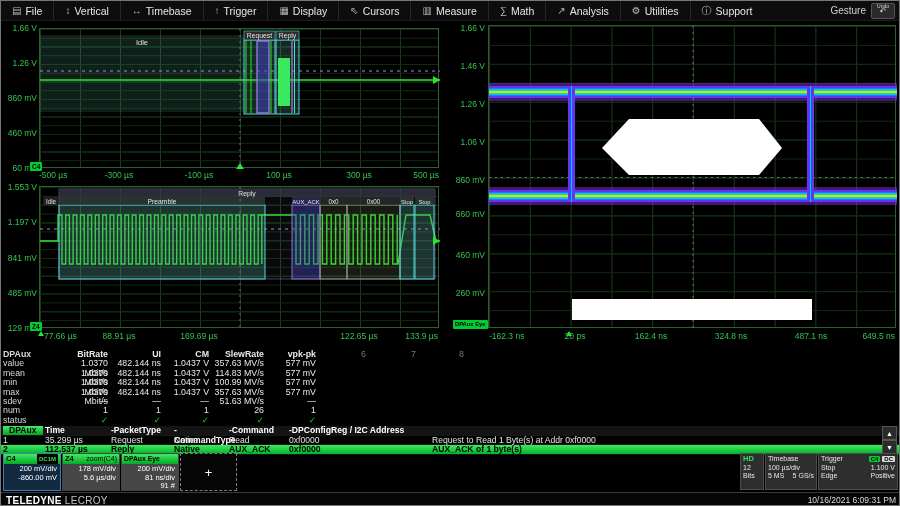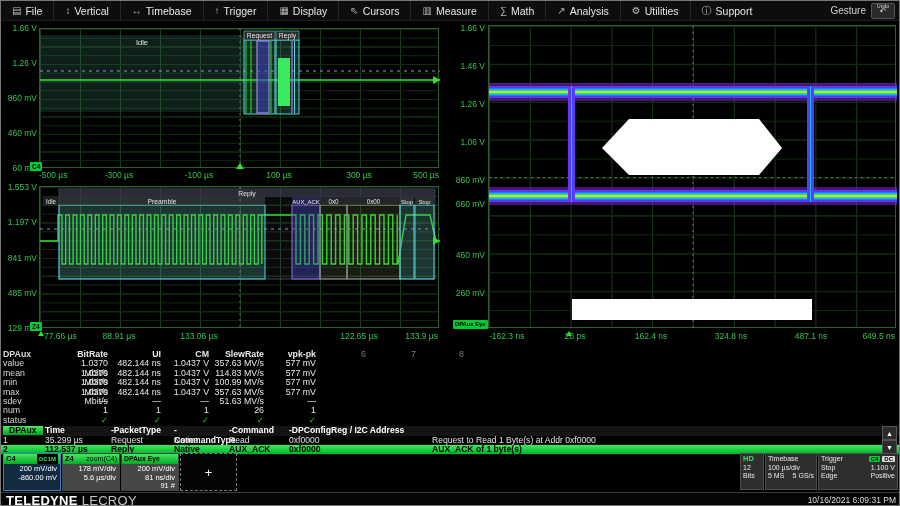--- a/index.html
+++ b/index.html
@@ -81,21 +81,21 @@
   #hd-box{left:739px;width:24px;text-align:left;}
   #hd-box .hdlogo{color:#2ee24e;font-weight:bold;font-size:7.5px;}
   #tb-box{left:764px;width:52px;}
   #trig-box{left:817px;width:80px;}
   .ib-row{display:flex;justify-content:space-between;}
   .chipC4{background:#00cc33;color:#000;font-weight:bold;font-size:6px;padding:0 2px;border-radius:1px;}
   .chipDC{background:#d9d9d9;color:#000;font-weight:bold;font-size:6px;padding:0 2px;border-radius:1px;}
   
   #footer{position:absolute;left:0;top:491px;width:900px;height:15px;background:#060606;
     border-top:1px solid #3a3a3a;display:flex;justify-content:space-between;align-items:center;padding:0 5px;}
-  #brand{color:#fff;font-size:13px;letter-spacing:.3px;}
+  #brand{color:#fff;font-size:10px;letter-spacing:.3px;}
   #brand b{font-weight:bold;} #brand span{color:#c2c2c2;}
   #clock{color:#ddd;font-size:8.5px;}
   
   #watermark{position:absolute;left:566px;top:449px;display:flex;align-items:center;gap:7px;z-index:9;}
   #watermark .wtxt{color:#fff;font-size:23px;font-weight:bold;text-shadow:0 0 2px rgba(0,0,0,.8);white-space:nowrap;}
   .tri-up{position:absolute;width:0;height:0;border-left:3px solid transparent;
     border-right:3px solid transparent;border-bottom:5px solid #2ce62c;}
 </style>
 </head>
 <body>
@@ -264,31 +264,31 @@
         <text class="svgtext" x="384.5" y="16.5" font-size="5.9" text-anchor="middle">Stop</text>
       </g>
 
       <line x1="200" y1="0" x2="200" y2="142" stroke="#6f6f6f" stroke-width="1" stroke-dasharray="2 4"></line>
       <polygon points="393,50 393,58 400,54" fill="#2ce62c"></polygon>
     </svg>
   </div>
   <div class="tri-up" style="left:37px;top:330px"></div>
   <div class="xlab la" style="left:43px;top:330px">77.66 µs</div>
   <div class="xlab" style="left:118px;top:330px">88.91 µs</div>
-  <div class="xlab" style="left:198px;top:330px">133.06 µs</div>
+  <div class="xlab" style="left:198px;top:330px">169.69 µs</div>
   <div class="xlab" style="left:278px;top:330px"></div>
   <div class="xlab" style="left:358px;top:330px">122.65 µs</div>
   <div class="xlab ra" style="left:437px;top:330px">133.9 µs</div>
 
   <div class="ylab3" style="top:22px">1.66 V</div>
   <div class="ylab3" style="top:60px">1.46 V</div>
   <div class="ylab3" style="top:98px">1.26 V</div>
   <div class="ylab3" style="top:136px">1.06 V</div>
   <div class="ylab3" style="top:174px">860 mV</div>
-  <div class="ylab3" style="top:198px">660 mV</div>
+  <div class="ylab3" style="top:208px">660 mV</div>
   <div class="ylab3" style="top:249px">460 mV</div>
   <div class="ylab3" style="top:287px">260 mV</div>
   <div class="chbadge" style="left:452px;top:319px;font-size:5.8px">DPAux Eye</div>
 
   <div id="grid3" class="grid">
     <svg width="408" height="303" viewBox="0 0 408 303">
       <defs>
         <linearGradient id="bandGrad" x1="0" y1="0" x2="0" y2="1">
           <stop offset="0" stop-color="#8a2be2"></stop>
             <stop offset="0.15" stop-color="#4040ff"></stop>

